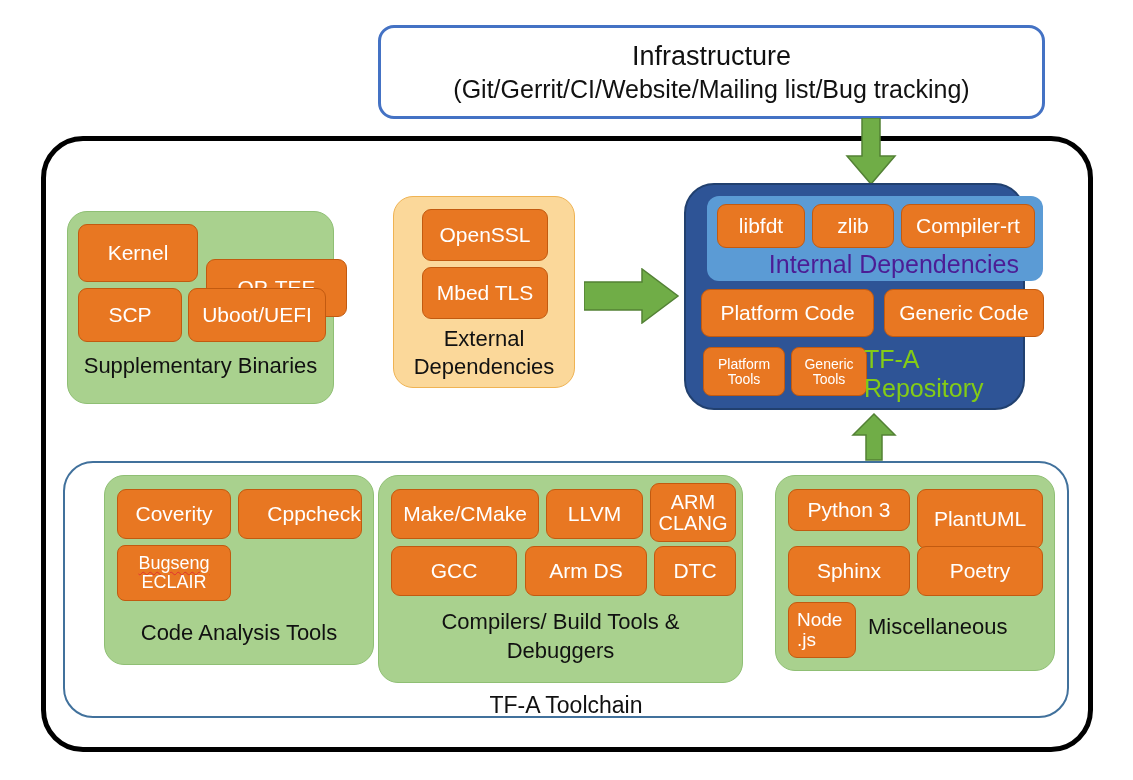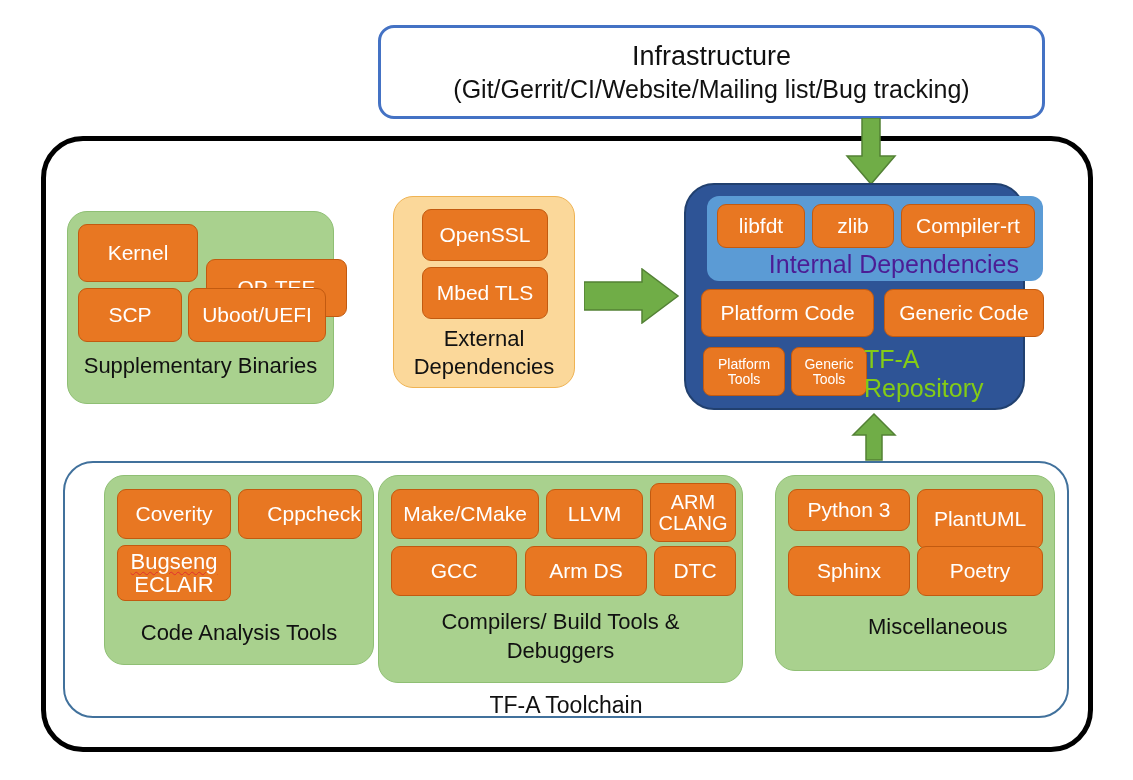--- a/index.html
+++ b/index.html
@@ -203,21 +203,21 @@
       <polygon points="23,1 44,22 31,22 31,47 15,47 15,22 2,22" fill="#70AD47" stroke="#538135" stroke-width="1.5"></polygon>
     </svg>
   </div>
 
   <div class="abs" id="toolchain"></div>
   <div class="abs" id="toolchain-label">TF-A Toolchain</div>
 
   <div class="abs group-green" id="analysis">
     <div class="chip" style="left:12px; top:13px; width:114px; height:50px;">Coverity</div>
     <div class="chip" style="left:133px; top:13px; width:124px; height:50px;padding-left:32px;">Cppcheck</div>
-    <div class="chip small" style="left:12px; top:69px; width:114px; height:56px; flex-direction:column; font-size:22px;">
+    <div class="chip small" style="left:12px; top:69px; width:114px; height:56px; flex-direction:column; font-size:18px;">
       <span class="squiggle">Bugseng</span>
       <span>ECLAIR</span>
     </div>
     <div class="group-label" style="top:144px;">Code Analysis Tools</div>
   </div>
 
   <div class="abs group-green" id="compilers">
     <div class="chip" style="left:12px; top:13px; width:148px; height:50px;">Make/CMake</div>
     <div class="chip" style="left:167px; top:13px; width:97px; height:50px;">LLVM</div>
     <div class="chip" style="left:271px; top:7px; width:86px; height:59px; flex-direction:column; font-size:20px;">
@@ -229,16 +229,20 @@
     <div class="chip" style="left:275px; top:70px; width:82px; height:50px;">DTC</div>
     <div class="group-label" style="top:133px;">Compilers/ Build Tools &amp;</div>
     <div class="group-label" style="top:162px;">Debuggers</div>
   </div>
 
   <div class="abs group-green" id="misc">
     <div class="chip" style="left:12px; top:13px; width:122px; height:42px;">Python 3</div>
     <div class="chip" style="left:141px; top:13px; width:126px; height:60px;">PlantUML</div>
     <div class="chip" style="left:12px; top:70px; width:122px; height:50px;">Sphinx</div>
     <div class="chip" style="left:141px; top:70px; width:126px; height:50px;">Poetry</div>
+    <div class="chip" style="left:12px; top:126px; width:68px; height:56px; flex-direction:column; font-size:19px; align-items:flex-start; padding-left:8px;">
+      <span>Node</span>
+      <span>.js</span>
+    </div>
     <div class="group-label" style="top:138px; text-align:left; padding-left:92px;">Miscellaneous</div>
   </div>
 
 </div>
 
 </body></html>

